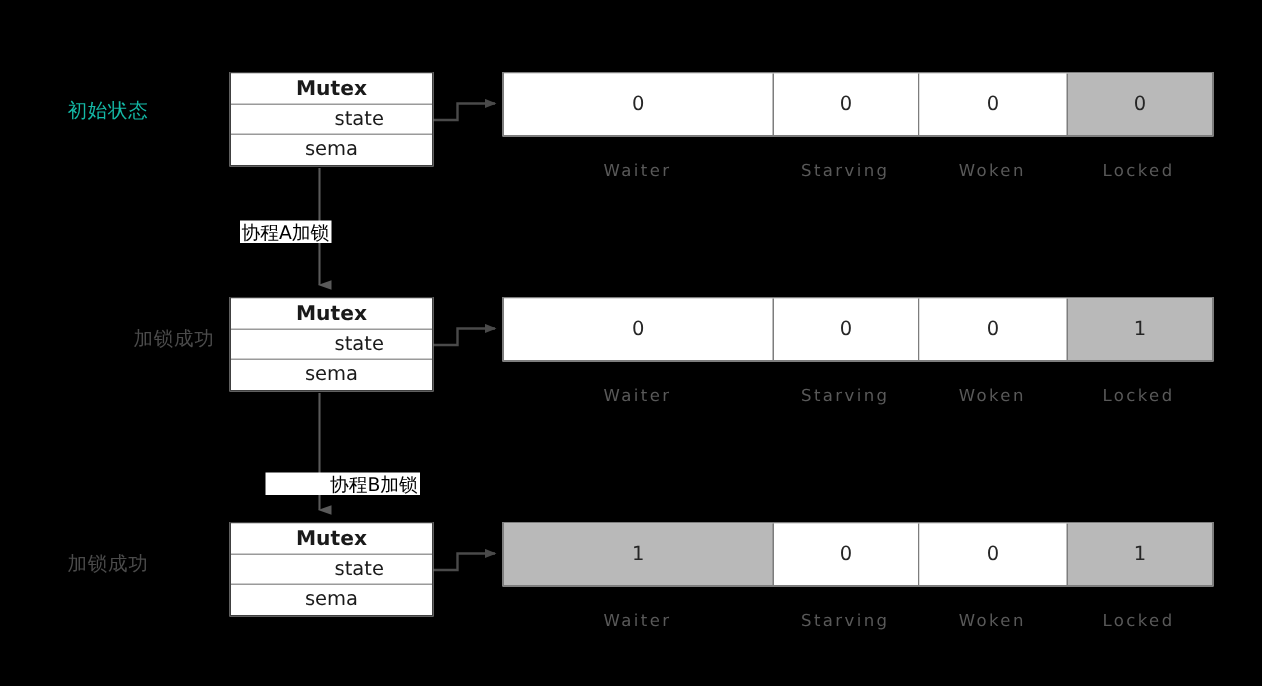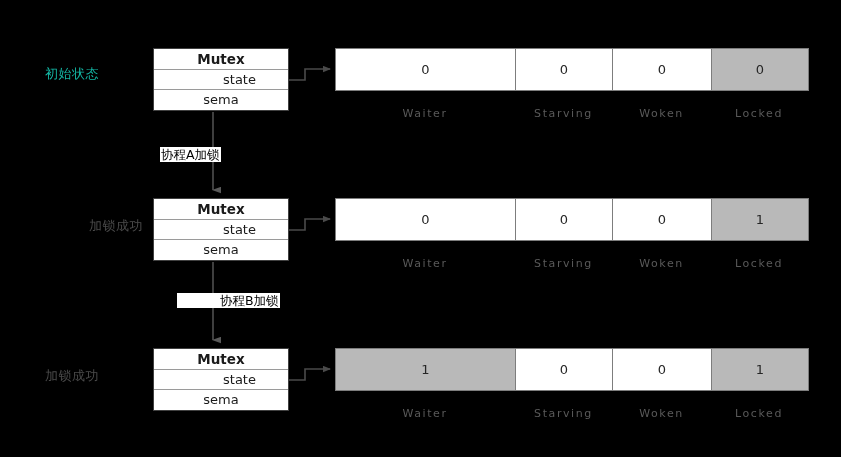--- a/index.html
+++ b/index.html
@@ -188,21 +188,21 @@
     <div class="state-cell highlight-1-1" style="width:97px;">0</div>
     <div class="state-cell highlight-1-2" style="width:99px;">0</div>
     <div class="state-cell last highlight-1-3 highlight" style="width: 96px; background: rgb(185, 185, 185);">1</div>
   </div>
 
   <div class="col-caption" style="left: 335px; top: 257px; width: 180px; color: rgb(89, 89, 89);">Waiter</div>
   <div class="col-caption" style="left: 515px; top: 257px; width: 97px; color: rgb(89, 89, 89);">Starving</div>
   <div class="col-caption" style="left: 612px; top: 257px; width: 99px; color: rgb(89, 89, 89);">Woken</div>
   <div class="col-caption" style="left: 711px; top: 257px; width: 96px; color: rgb(89, 89, 89);">Locked</div>
 
-  <div class="transition-label" style="left:177px; top:293px;padding-left:43px;">协程B加锁</div>
+  <div class="transition-label" style="left:177px; top:315px;padding-left:43px;">协程B加锁</div>
 
   <div class="stage-label" style="left: 45px; top: 367px; color: rgb(75, 75, 75);">加锁成功</div>
 
   <div class="mutex-box" style="left:153px; top:348px;">
     <div class="mutex-row header">Mutex</div>
     <div class="mutex-row field">state</div>
     <div class="mutex-row last">sema</div>
   </div>
 
   <div class="state-table" style="left:335px; top:348px; width:474px;">

